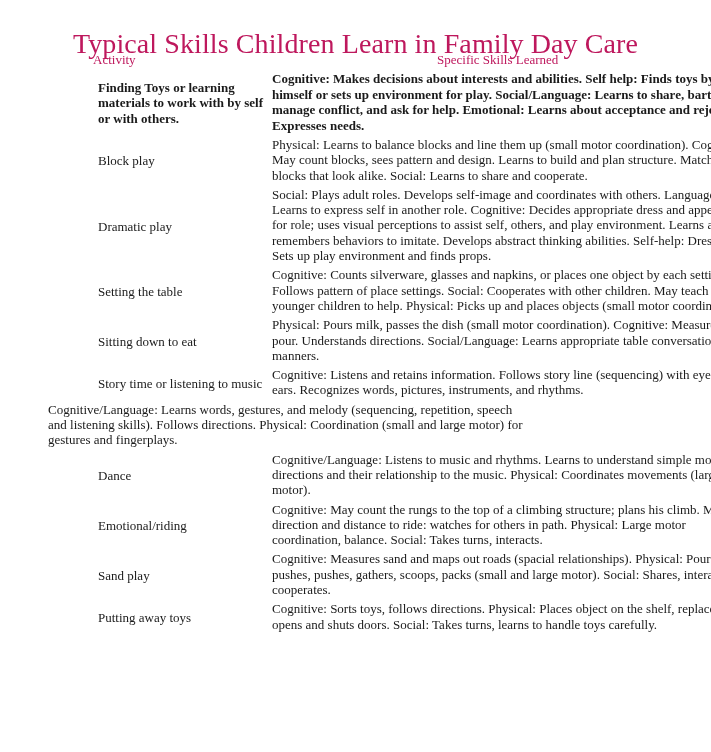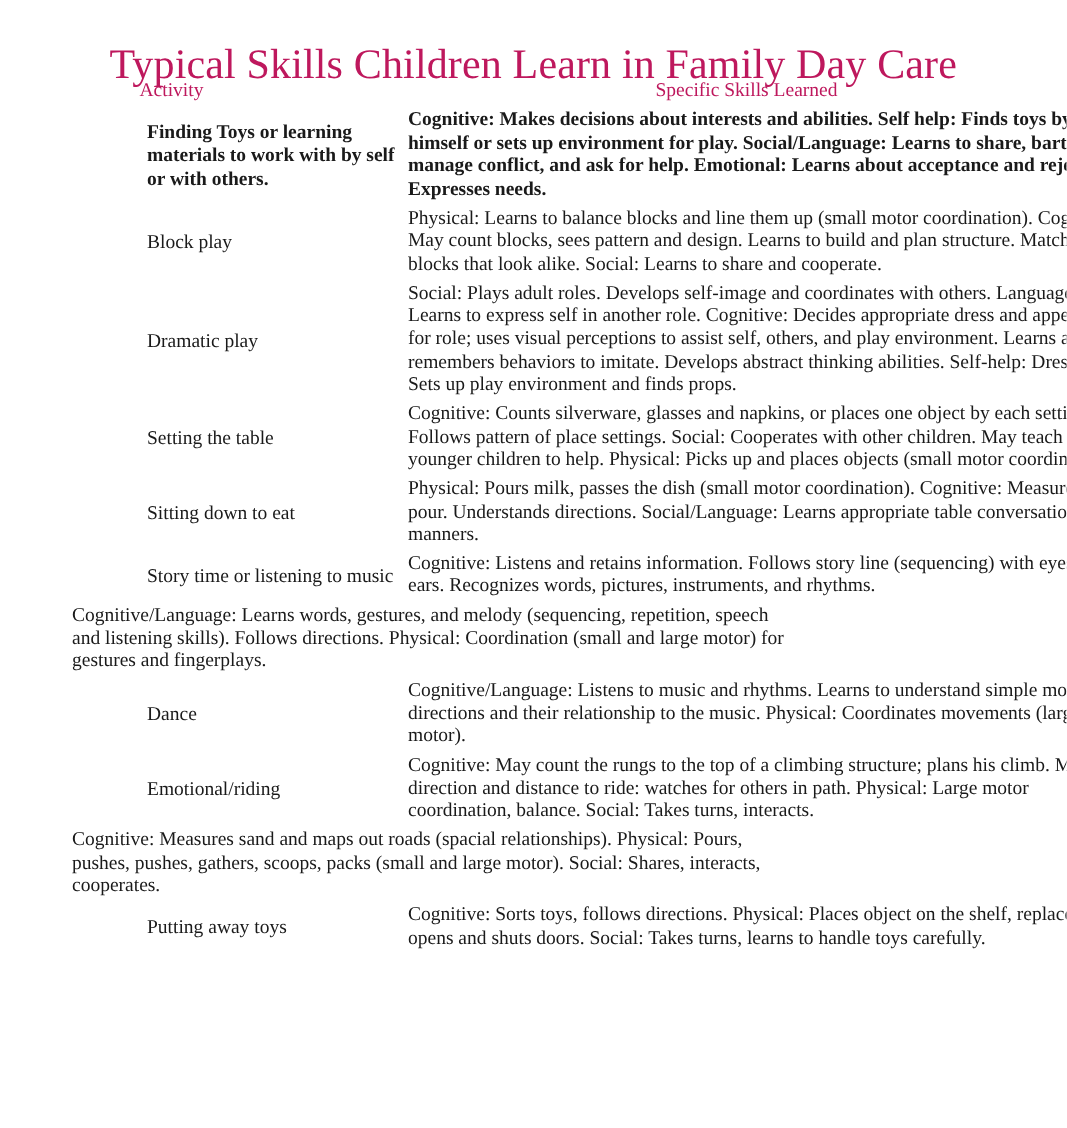--- a/index.html
+++ b/index.html
@@ -55,19 +55,20 @@
   </div>
   <div class="row">
     <div class="act">Dance</div>
     <div class="skills">Cognitive/Language: Listens to music and rhythms. Learns to understand simple movement directions and their relationship to the music. Physical: Coordinates movements (large motor).</div>
   </div>
   <div class="row">
     <div class="act">Emotional/riding</div>
     <div class="skills">Cognitive: May count the rungs to the top of a climbing structure; plans his climb. Maps out direction and distance to ride: watches for others in path. Physical: Large motor coordination, balance. Social: Takes turns, interacts.</div>
   </div>
   <div class="row">
+    <div class="act">Sand play</div>
     <div class="skills">Cognitive: Measures sand and maps out roads (spacial relationships). Physical: Pours, pushes, pushes, gathers, scoops, packs (small and large motor). Social: Shares, interacts, cooperates.</div>
   </div>
   <div class="row">
     <div class="act">Putting away toys</div>
     <div class="skills">Cognitive: Sorts toys, follows directions. Physical: Places object on the shelf, replaces lids, opens and shuts doors. Social: Takes turns, learns to handle toys carefully.</div>
   </div>
 </div>
 
 </body></html>

